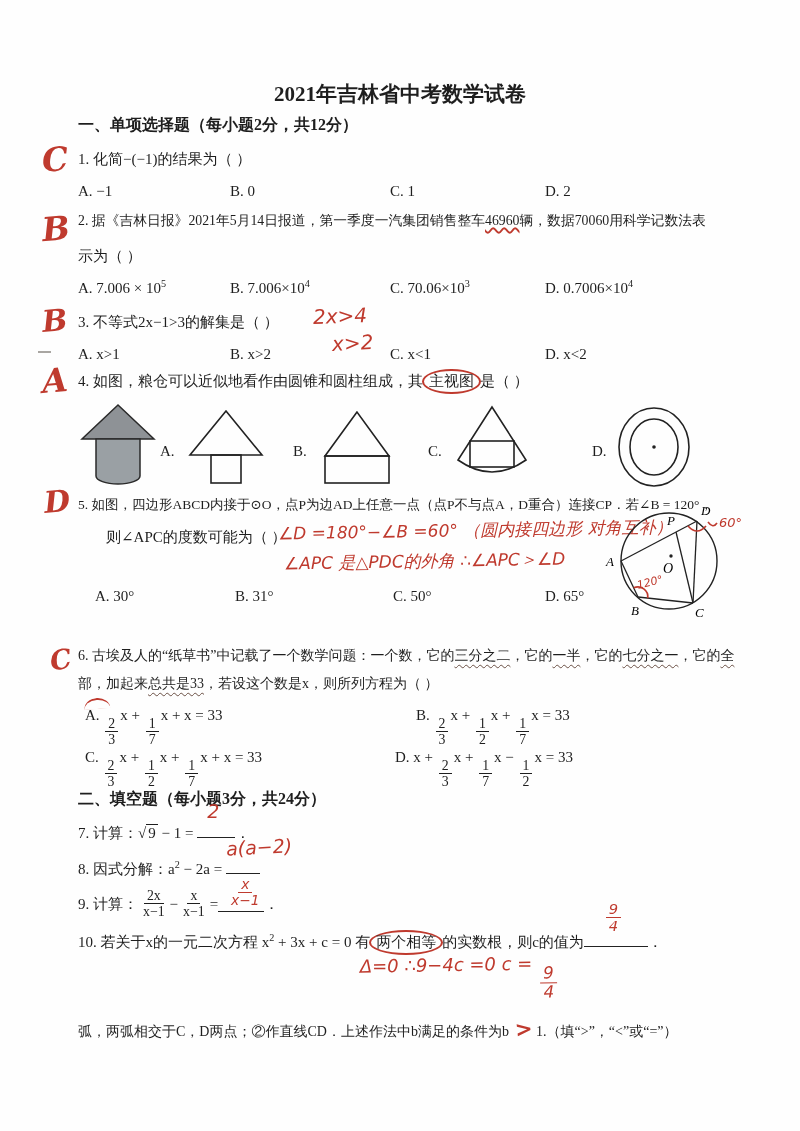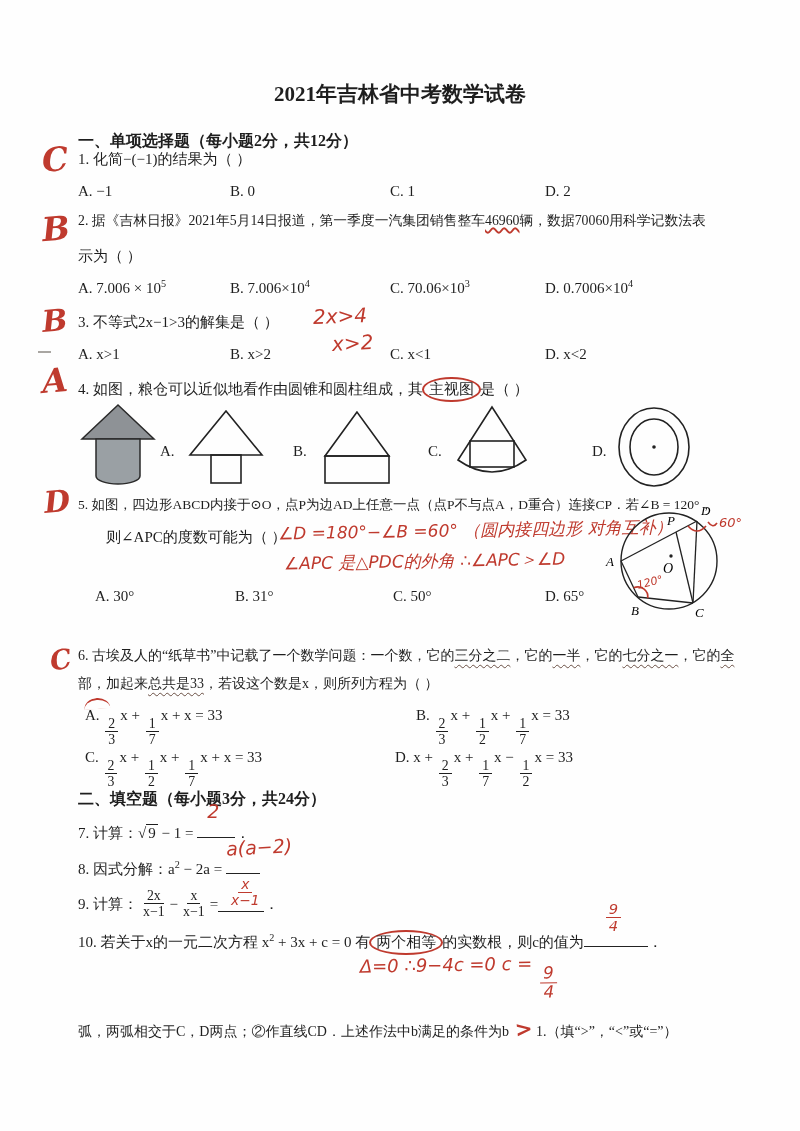--- a/index.html
+++ b/index.html
@@ -40,21 +40,21 @@
   svg{position:absolute;overflow:visible;}
   svg text{font-family:"Liberation Serif","DejaVu Serif",serif;font-style:italic;}
   .svg-red{fill:#bf3a2e;font-family:"DejaVu Sans",sans-serif;}
 </style>
 </head>
 <body>
 
 <div class="page">
 
   <div class="line title" style="top:80px;left:0;">2021年吉林省中考数学试卷</div>
-  <div class="line sec" style="left:78px;top:114px;margin-top:16px;">一、单项选择题（每小题2分，共12分）</div>
+  <div class="line sec" style="left:78px;top:114px;">一、单项选择题（每小题2分，共12分）</div>
 
   <div class="grade" style="left:42px;top:143px;">C</div>
   <div class="line" style="left:78px;top:149px;">1. 化简−(−1)的结果为（      ）</div>
   <div class="line" style="top:181px;left:0;width:800px;">
     <span class="opt col-a">A. −1</span>
     <span class="opt col-b">B. 0</span>
     <span class="opt col-c">C. 1</span>
     <span class="opt col-d">D. 2</span>
   </div>
 
@@ -76,21 +76,21 @@
   <div class="line hw" style="left:313px;top:303px;font-size:20px;transform:rotate(-2deg);">2x&gt;4</div>
   <div class="line hw" style="left:332px;top:330px;font-size:20px;transform:rotate(-3deg);">x&gt;2</div>
   <div class="line" style="top:344px;left:0;width:800px;">
     <span class="opt col-a">A. x&gt;1</span>
     <span class="opt col-b">B. x&gt;2</span>
     <span class="opt col-c">C. x&lt;1</span>
     <span class="opt col-d">D. x&lt;2</span>
   </div>
 
   <div class="grade" style="left:42px;top:364px;">A</div>
-  <div class="line" style="left:78px;top:371px;margin-top:8px;">
+  <div class="line" style="left:78px;top:371px;">
     <span>4. 如图，粮仓可以近似地看作由圆锥和圆柱组成，其</span><span class="circled">主视图</span><span>是（      ）</span>
   </div>
 
   <svg style="left:80px;top:403px;" width="76" height="84" viewBox="0 0 76 84">
     <polygon points="38,2 2,36 74,36" fill="#8e9296" stroke="#2a2a2a" stroke-width="1.5"></polygon>
     <path d="M16,36 h44 v37 a22,8 0 0 1 -44,0 z" fill="#9aa0a4" stroke="#2a2a2a" stroke-width="1.5"></path>
   </svg>
   <div class="line" style="left:160px;top:441px;">A.</div>
   <svg style="left:186px;top:407px;" width="80" height="78" viewBox="0 0 80 78">
     <polygon points="40,4 4,48 76,48" fill="none" stroke="#222" stroke-width="1.6"></polygon>

